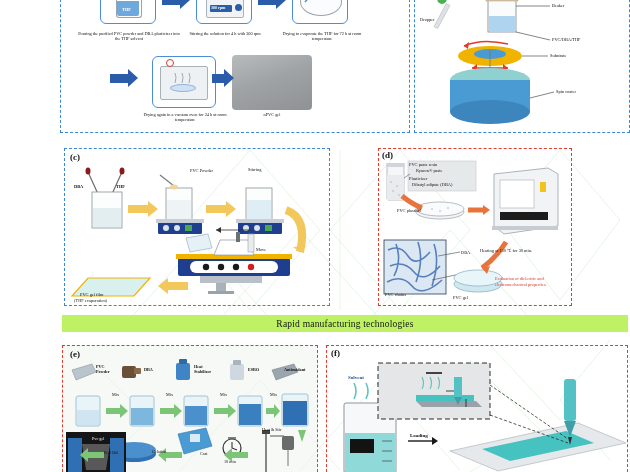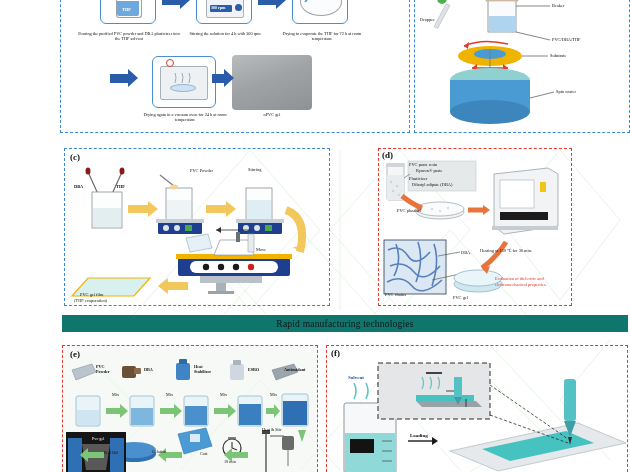--- a/index.html
+++ b/index.html
@@ -16,21 +16,21 @@
   .bd-bluesolid{border:1.4px solid #4a8fd6;border-radius:6px;background:#fff;}
   .plabel{position:absolute;font-size:9px;font-weight:bold;color:#111;z-index:6;}
 
   .cap{position:absolute;font-size:4.3px;line-height:1.25;text-align:center;color:#111;z-index:6;}
   .lbl{position:absolute;font-size:4.4px;line-height:1.2;color:#111;z-index:6;}
   .lbl-b{font-weight:bold;}
   .lbl-blue{color:#1c4f91;}
   .lbl-red{color:#d8352a;}
 
   
-  .banner{position:absolute;background:#0f766e;z-index:5;display:flex;
+  .banner{position:absolute;background:#bef264;z-index:5;display:flex;
           align-items:center;justify-content:center;}
   .banner span{font-size:9.5px;color:#151515;letter-spacing:.2px;}
 
   
   .box{position:absolute;box-sizing:border-box;}
   .arrow-blue{position:absolute;background:#2a5caa;z-index:4;}
   .tri{position:absolute;width:0;height:0;z-index:4;}
 
   .beaker{position:absolute;border:1px solid #9aa3ab;border-top:none;
           background:rgba(255,255,255,.85);border-radius:0 0 3px 3px;z-index:3;}

